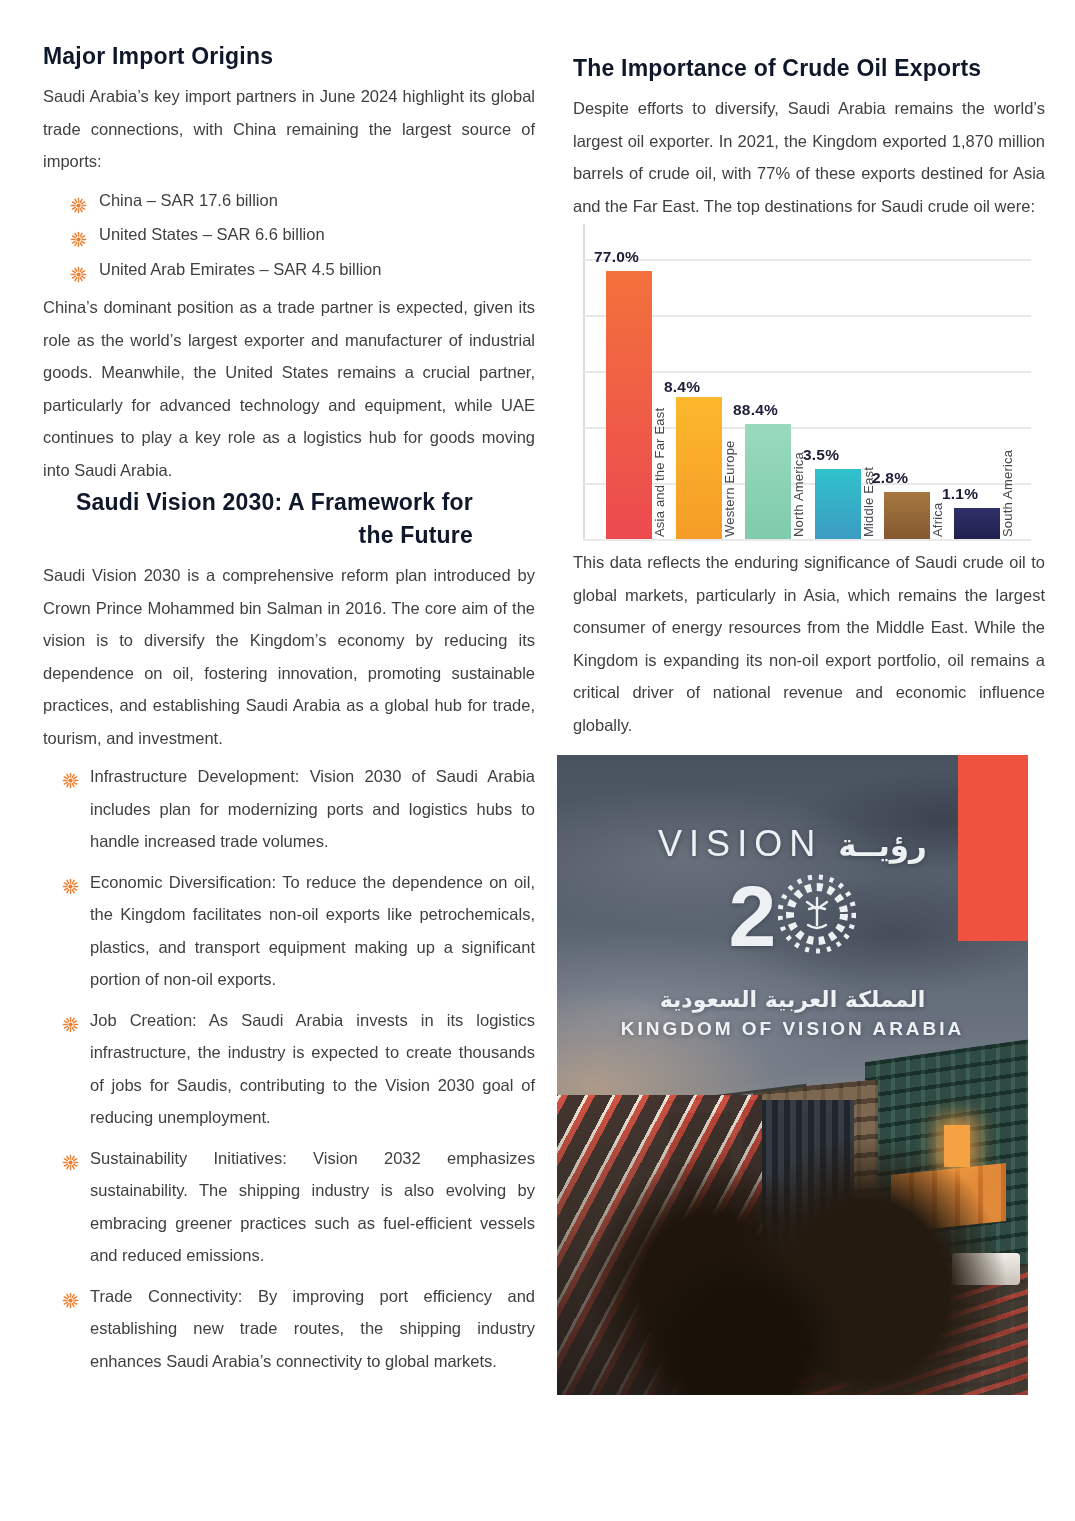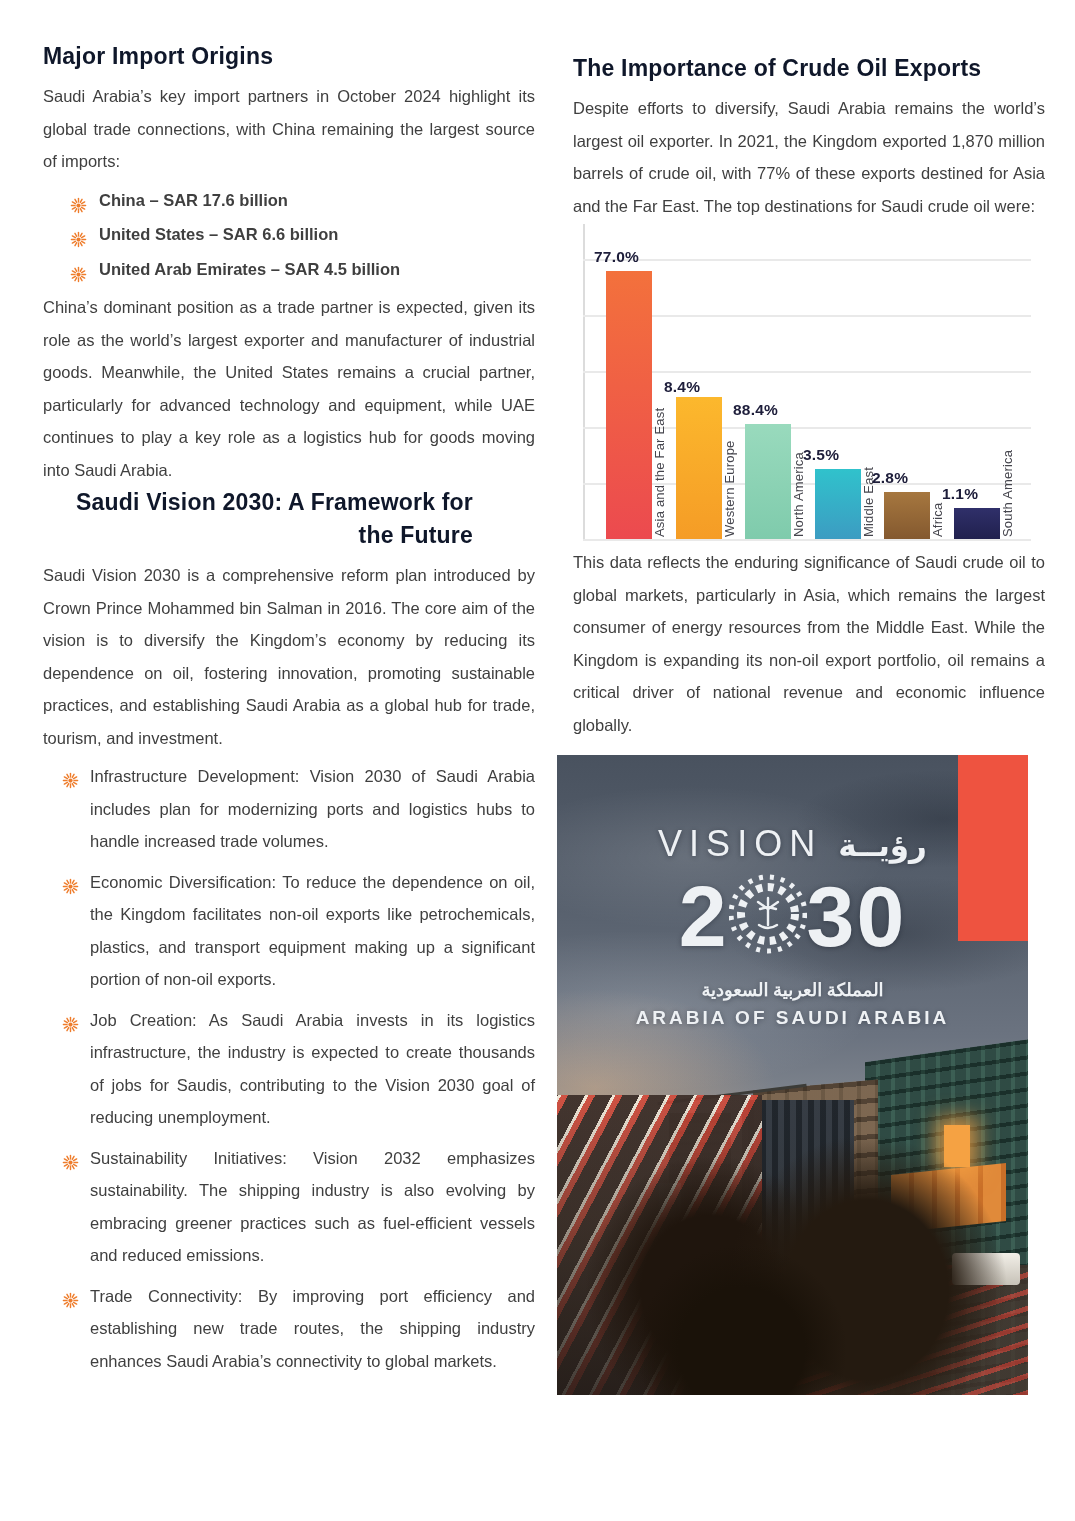--- a/index.html
+++ b/index.html
@@ -15,21 +15,21 @@
     font-size:23px;font-weight:800;color:#0f172a;margin:0 0 7px 0;
     line-height:33px;letter-spacing:.2px;
   }
   .h2-wrap{width:430px;margin-top:0;text-align:right;}
   .col-right h2{margin-top:12px;}
   .para{font-size:16.5px;line-height:32.5px;margin:0;text-align:justify;}
 
   
   ul{list-style:none;margin:6px 0 6px 0;padding:0;}
   li{position:relative;font-size:16.5px;line-height:32.5px;text-align:justify;}
-  .import-list li{padding-left:56px;margin:2px 0;font-weight:bold;}
+  .import-list li{padding-left:56px;margin:2px 0;}
   .import-list .sun{position:absolute;left:27px;top:8px;}
   .vision-list li{padding-left:47px;margin:5px 0 8px 0;}
   .vision-list .sun{position:absolute;left:19px;top:7px;}
   .sun{width:17px;height:17px;display:inline-block;}
 
   
   .chart{position:relative;width:458px;height:318px;margin:2px 0 4px 0;}
   .axis-y{position:absolute;left:10px;top:0;bottom:3px;width:2px;background:#dcdcdc;}
   .gridline{position:absolute;left:10px;right:0;height:2px;background:#e9e9e9;}
   .bar{position:absolute;bottom:3px;width:46px;}
@@ -91,31 +91,31 @@
     background:radial-gradient(closest-side,#1a1209 60%,rgba(26,18,9,0) 100%);}
 
   .logo{position:absolute;top:68px;left:0;width:100%;text-align:center;color:#eef1f4;
     text-shadow:0 1px 5px rgba(10,15,25,.35);}
   .logo-line1{display:flex;justify-content:center;align-items:baseline;gap:16px;}
   .logo-vision{font-size:36px;font-weight:300;letter-spacing:7px;}
   .ar{font-family:"DejaVu Sans",sans-serif;}
   .logo-ar1{font-size:31px;font-weight:600;}
   .logo-line2{display:flex;justify-content:center;align-items:center;margin-top:2px;}
   .logo-year{font-size:86px;font-weight:700;line-height:92px;letter-spacing:2px;}
-  .logo-sub-ar{font-size:18px;font-weight:600;margin-top:14px;font-family:Liberation Serif, serif;}
+  .logo-sub-ar{font-size:22px;font-weight:600;margin-top:22px;}
   .logo-sub-en{font-size:19px;font-weight:700;letter-spacing:3px;margin-top:6px;}
 </style>
 </head>
 <body>
 
 <div class="page">
 
   <div class="col-left">
     <h2>Major Import Origins</h2>
-    <p class="para">Saudi Arabia’s key import partners in October 2024 highlight its global trade connections, with China remaining the largest source of imports:</p>
+    <p class="para">Saudi Arabia’s key import partners in June 2024 highlight its global trade connections, with China remaining the largest source of imports:</p>
 
     <ul class="import-list">
       <li>
         <span class="sun"><svg width="17" height="17" viewBox="0 0 24 24">
               <g stroke="#ee7c2b" stroke-width="2" stroke-linecap="round">
                 <line x1="17" y1="12" x2="22" y2="12"></line>
                 <line x1="16.3" y1="14.5" x2="20.7" y2="17"></line>
                 <line x1="14.5" y1="16.3" x2="17" y2="20.7"></line>
                 <line x1="12" y1="17" x2="12" y2="22"></line>
                 <line x1="9.5" y1="16.3" x2="7" y2="20.7"></line>
@@ -351,20 +351,19 @@
                 <g stroke="#eef1f4" stroke-width="2.4" stroke-linecap="round">
                   <line x1="39" y1="40" x2="39" y2="58"></line>
                   <line x1="39" y1="42" x2="29" y2="35"></line>
                   <line x1="39" y1="42" x2="49" y2="35"></line>
                   <line x1="39" y1="40" x2="31" y2="42"></line>
                   <line x1="39" y1="40" x2="47" y2="42"></line>
                   <line x1="39" y1="38" x2="39" y2="31"></line>
                   <path d="M30 58 Q39 64 48 58" fill="none"></path>
                 </g>
               </svg></span>
-          <span class="logo-year">30</span>
         </div>
         <div class="logo-sub-ar ar" dir="rtl">المملكة العربية السعودية</div>
-        <div class="logo-sub-en">ARABIA OF SAUDI ARABIA</div>
+        <div class="logo-sub-en">KINGDOM OF VISION ARABIA</div>
       </div>
     </div>
   </div>
 </div>
 
 </body></html>

